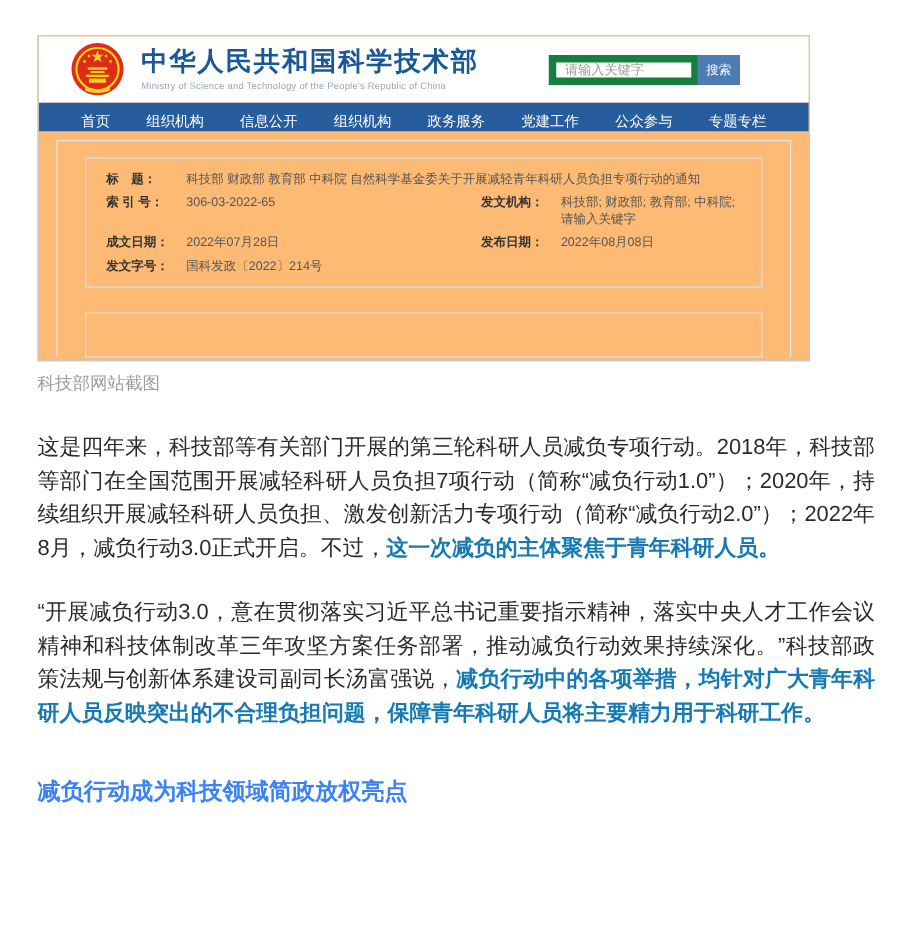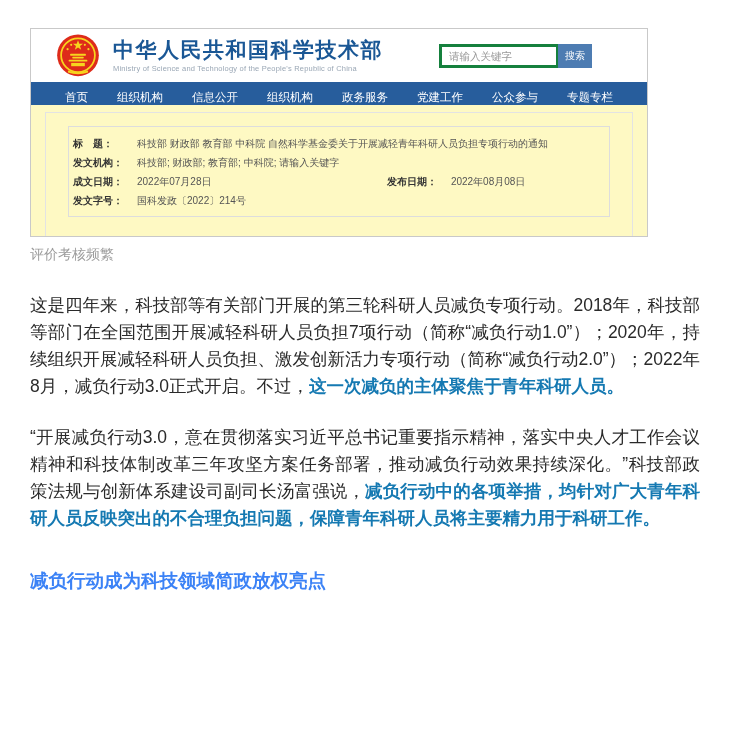--- a/index.html
+++ b/index.html
@@ -10,35 +10,35 @@
   }
   .article{padding:2px 30px 0 30px;}
   .para{font-size:17.5px;line-height:27px;margin:0;text-align:justify;}
   .para.p1{margin-top:2px;}
   .para.p2{margin-top:28px;}
   .para.p3{margin-top:24px;}
   .hl{color:#1579b2;font-weight:bold;}
   .section-heading{margin:36px 0 0;font-size:18.5px;line-height:25px;font-weight:bold;color:#3b82f6;}
 
   
-  .shot{width:618px;height:209px;border:1px solid #c9c9c9;margin-top:26px;background:#fef9c3;overflow:hidden;box-sizing:border-box;}
+  .shot{width:618px;height:261px;border:1px solid #c9c9c9;margin-top:26px;background:#fdba74;overflow:hidden;box-sizing:border-box;}
   .shot-header{height:53px;display:flex;align-items:center;padding-left:24px;position:relative;background:#fff;}
   .emblem{width:46px;height:46px;flex:0 0 auto;}
   .ministry{margin-left:12px;}
   .ministry-cn{font-size:21px;font-weight:bold;color:#1a5795;letter-spacing:1.5px;line-height:22px;}
   .ministry-en{font-size:7.5px;color:#9aa7b5;margin-top:3px;letter-spacing:.2px;}
   .search{position:absolute;right:55px;top:15px;display:flex;}
-  .search-input{box-sizing:border-box;width:120px;height:24px;border:3px solid #15803d;font-size:10.5px;padding:0 7px;color:#666;outline:none;font-family:inherit;}
+  .search-input{box-sizing:border-box;width:120px;height:24px;border:6px solid #15803d;font-size:10.5px;padding:0 7px;color:#666;outline:none;font-family:inherit;}
   .search-input::placeholder{color:#999;}
   .search-btn{box-sizing:border-box;width:34px;height:24px;background:#4d7cb2;color:#fff;font-size:10px;border:none;margin-left:-1px;font-family:inherit;}
   .shot-nav{height:23px;background:#275d9c;display:flex;align-items:flex-end;justify-content:space-between;padding:0 34px;color:#fff;font-size:11.5px;}
   .shot-nav .nav-item{white-space:nowrap;cursor:default;}
   .shot-body{padding:7px 14px 0;}
   .shot-body-inner{border:1px solid #e3e3e3;border-bottom:none;padding:13px 22px 0;min-height:160px;}
-  .meta-box{border:1px solid #ddd;padding:7px 4px 6px;font-size:10px;}
+  .meta-box{border:1px solid #ddd;padding:7px 16px 6px;font-size:10px;}
   .meta-row{display:flex;line-height:13px;padding:3px 0;}
   .meta-cell{display:flex;}
   .meta-cell.left{width:59%;}
   .meta-cell.right{flex:1;}
   .meta-cell.full{width:100%;}
   .meta-label{font-weight:bold;color:#333;flex:0 0 64px;white-space:pre;}
   .meta-value{color:#555;}
   .title-box{border:1px solid #ddd;margin-top:20px;padding:20px 30px 14px;text-align:center;}
   .caption{margin-top:7px;font-size:14px;color:#9c9c9c;line-height:20px;}
 </style>
@@ -89,20 +89,24 @@
       <div class="shot-body-inner">
 
         <div class="meta-box">
           <div class="meta-row">
             <div class="meta-cell full">
               <span class="meta-label">标　题：</span>
               <span class="meta-value">科技部 财政部 教育部 中科院 自然科学基金委关于开展减轻青年科研人员负担专项行动的通知</span>
             </div>
           </div>
           <div class="meta-row">
+            <div class="meta-cell left">
+              <span class="meta-label">索 引 号：</span>
+              <span class="meta-value">306-03-2022-65</span>
+            </div>
             <div class="meta-cell right">
               <span class="meta-label">发文机构：</span>
               <span class="meta-value">科技部; 财政部; 教育部; 中科院; 请输入关键字</span>
             </div>
           </div>
           <div class="meta-row">
             <div class="meta-cell left">
               <span class="meta-label">成文日期：</span>
               <span class="meta-value">2022年07月28日</span>
             </div>
@@ -121,21 +125,21 @@
 
         <div class="title-box">
           
           
         </div>
 
       </div>
     </div>
   </div>
 
-  <div class="caption">评价考核频繁</div>
+  <div class="caption">科技部网站截图</div>
 
   <p class="para p2"><span>这是四年来，科技部等有关部门开展的第三轮科研人员减负专项行动。2018年，科技部等部门在全国范围开展减轻科研人员负担7项行动（简称“减负行动1.0”）；2020年，持续组织开展减轻科研人员负担、激发创新活力专项行动（简称“减负行动2.0”）；2022年8月，减负行动3.0正式开启。不过，</span><span class="hl">这一次减负的主体聚焦于青年科研人员。</span></p>
 
   <p class="para p3"><span>“开展减负行动3.0，意在贯彻落实习近平总书记重要指示精神，落实中央人才工作会议精神和科技体制改革三年攻坚方案任务部署，推动减负行动效果持续深化。”科技部政策法规与创新体系建设司副司长汤富强说，</span><span class="hl">减负行动中的各项举措，均针对广大青年科研人员反映突出的不合理负担问题，保障青年科研人员将主要精力用于科研工作。</span></p>
 
   <h2 class="section-heading">减负行动成为科技领域简政放权亮点</h2>
 
 </div>
 
 </body></html>

